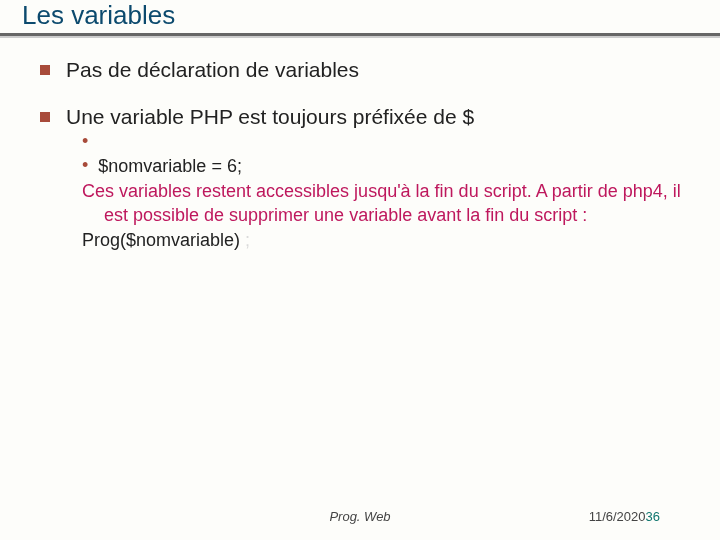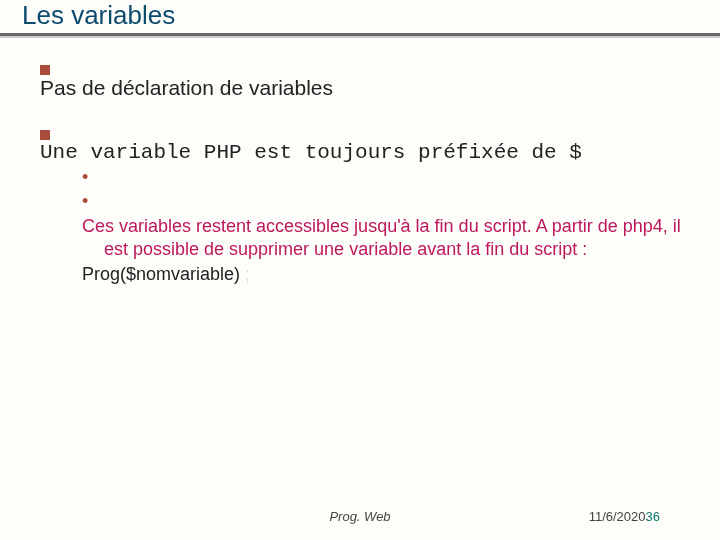--- a/index.html
+++ b/index.html
@@ -47,21 +47,20 @@
     width: 100%;
     margin-top: 0;
   }
   .content {
     padding: 22px 30px 0 40px;
   }
   .l1 {
     display: flex;
     align-items: flex-start;
     margin-bottom: 22px;
-    flex-direction: column;
   }
   .sq-bullet {
     width: 10px;
     height: 10px;
     background: #a84b3a;
     flex-shrink: 0;
     margin-top: 8px;
     margin-right: 16px;
   }
   .l1-text {
@@ -143,31 +142,32 @@
     <div class="divider-shadow"></div>
   </div>
 
   <div class="content">
 
     <div class="l1">
       <div class="sq-bullet"></div>
       <div class="l1-text">Pas de déclaration de variables</div>
     </div>
 
-    <div class="l1" style="margin-bottom:6px;font-family:Liberation Mono, monospace;">
+    <div class="l1" style="margin-bottom:6px;">
       <div class="sq-bullet"></div>
       <div class="l1-text">Une variable PHP est toujours préfixée de $</div>
     </div>
 
     <div class="l2-group">
       <div class="l2">
         <div class="dot-bullet">•</div>
       </div>
       <div class="l2">
         <div class="dot-bullet">•</div>
+        <div class="l2-text">$nomvariable = 6;</div>
       </div>
       <div class="l2-para">
         <div style="padding-left:22px; text-indent:-22px; margin-left:0;">
           <span>Ces variables restent accessibles jusqu'à la fin du script. A partir de php4, il est possible de supprimer une variable avant la fin du script :</span>
         </div>
       </div>
       <div class="unset-line">
         <span>Prog($nomvariable)</span><span class="faded"> ;</span>
       </div>
     </div>

